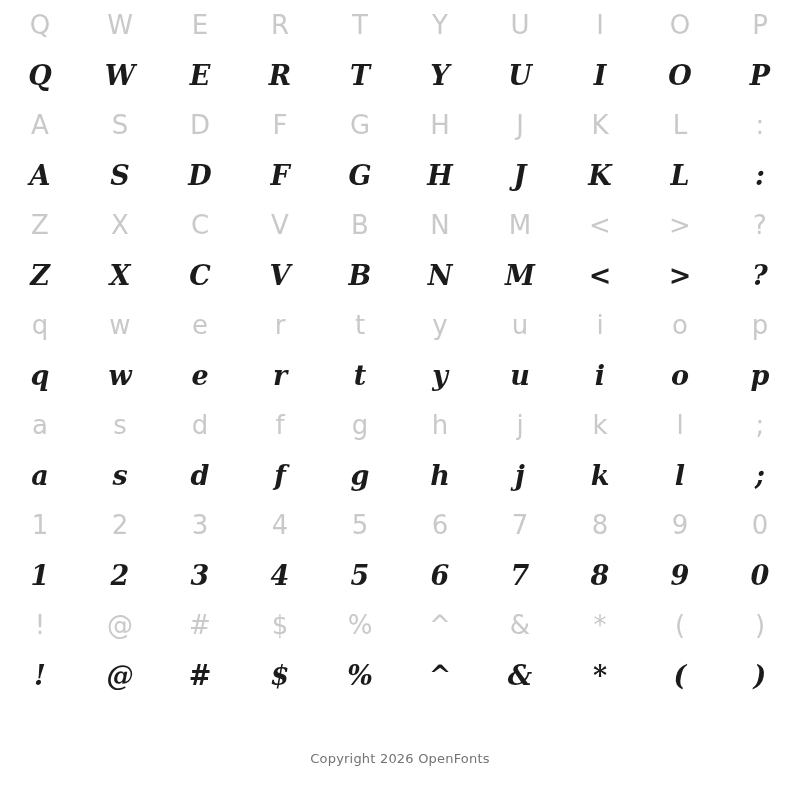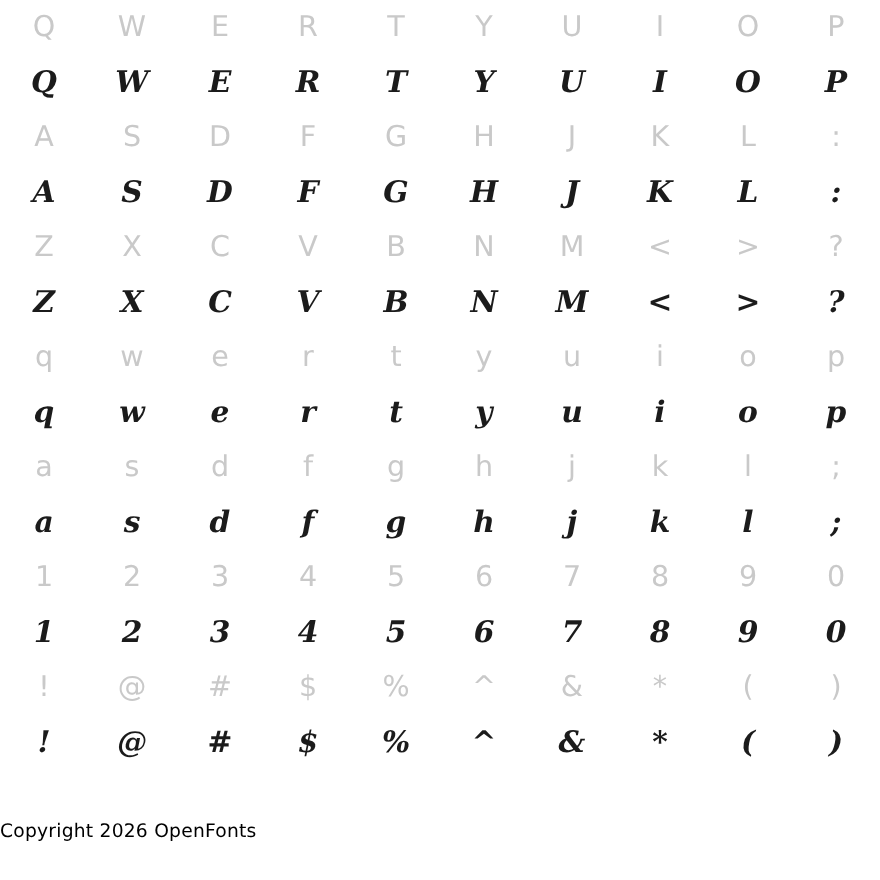--- a/index.html
+++ b/index.html
@@ -56,23 +56,24 @@
     font-size: 27px;
     font-weight: 700;
     font-style: italic;
     color: #1b1b1b;
   }
   .footer {
     position: absolute;
     left: 0;
     right: 0;
     bottom: 34px;
+    text-align: center;
     font-family: "DejaVu Sans", sans-serif;
-    font-size: 17px;
-    color: #000000;
+    font-size: 13px;
+    color: #737373;
     letter-spacing: 0.2px;
   }
 </style>
 </head>
 <body>
 
 <div class="sheet">
   <div class="grid">
       <div class="row ghost">
         <div class="cell">Q</div>

